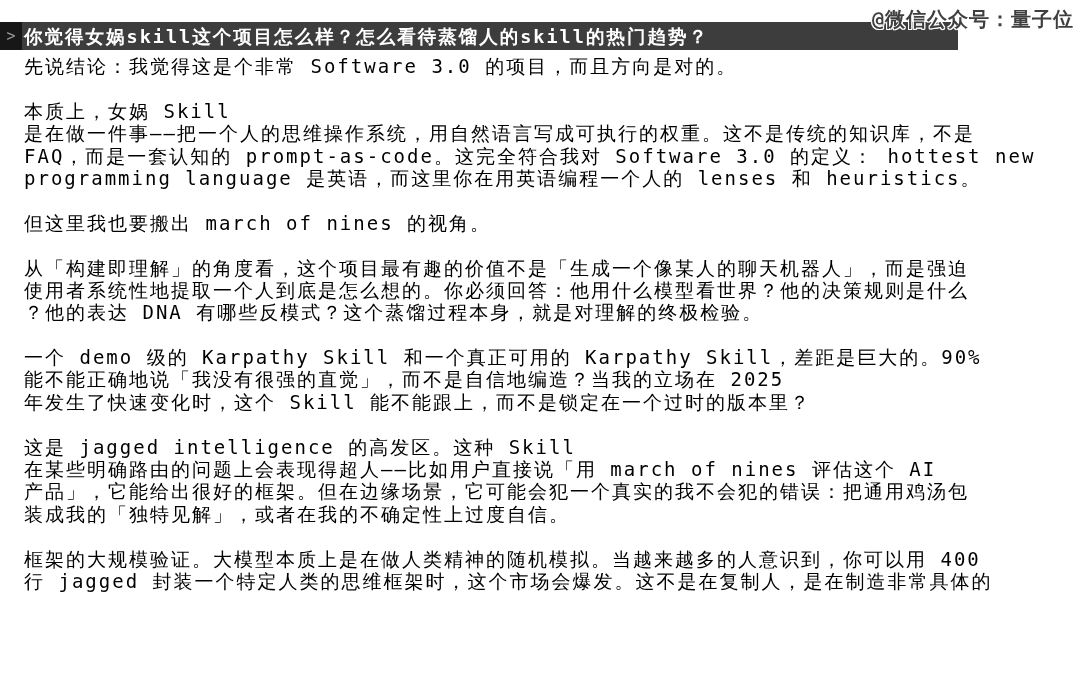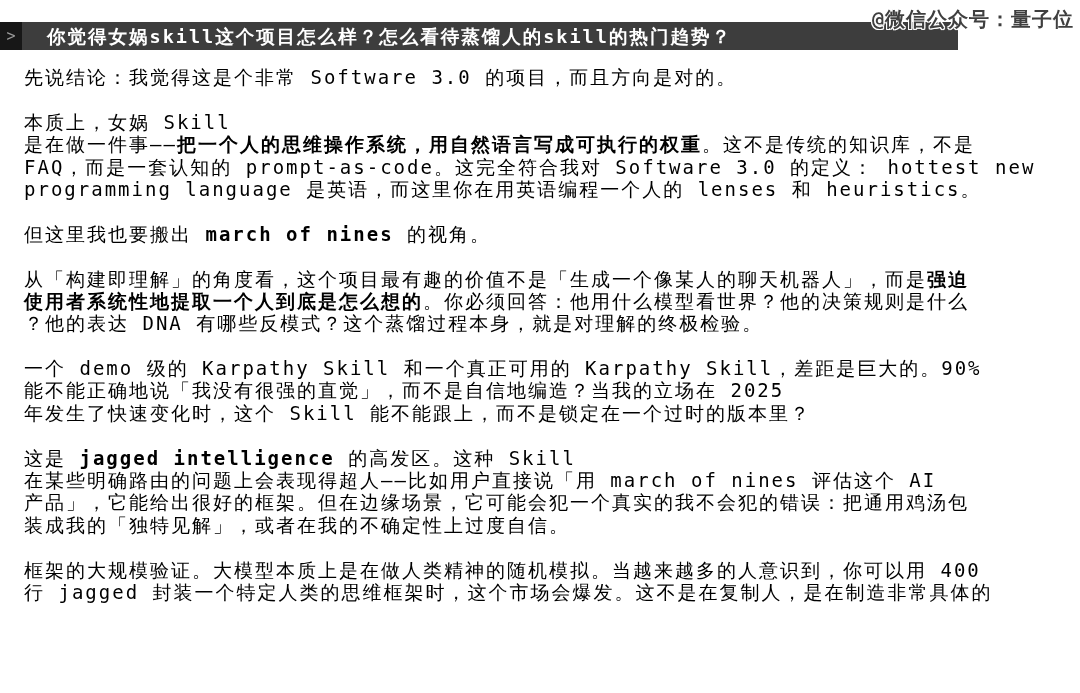--- a/index.html
+++ b/index.html
@@ -19,41 +19,41 @@
   }
   .quote-marker {
     width: 22px; background: #171717;
     color: #9a9a9a; font-size: 15px;
     display: flex; align-items: center; justify-content: center;
     flex: 0 0 auto;
   }
   .header-title {
     color: #ffffff; font-weight: bold;
     font-size: 18.5px; letter-spacing: 2px;
-    white-space: pre; padding-left: 25px;
+    white-space: pre; padding-left: 2px;
     display: flex; align-items: center;
     overflow: hidden;
   }
   .watermark {
     position: absolute; top: -16px; right: 6px;
     font-size: 20px; font-weight: bold;
     color: #3f3f3f; letter-spacing: 1px;
     text-shadow: -1px -1px 0 #fff, 1px -1px 0 #fff, -1px 1px 0 #fff, 1px 1px 0 #fff,
                  0 -1px 0 #fff, 0 1px 0 #fff, -1px 0 0 #fff, 1px 0 0 #fff;
     white-space: pre;
   }
   .content {
-    padding: 16px 0 0 24px;
+    padding: 5px 0 0 24px;
     font-size: 19px;
     line-height: 22.4px;
     letter-spacing: 2px;
   }
   .paragraph { margin: 0 0 22.4px 0; }
   .line { white-space: pre; height: 22.4px; overflow: visible; }
-  .bold { font-weight: bold; }
+  .bold { font-weight: normal; }
 </style>
 </head>
 <body>
 
 <div class="header-row">
   <div class="header-bar">
     <span class="quote-marker">&gt;</span>
     <span class="header-title">你觉得女娲skill这个项目怎么样？怎么看待蒸馏人的skill的热门趋势？</span>
   </div>
   <span class="watermark">@微信公众号：量子位</span>

